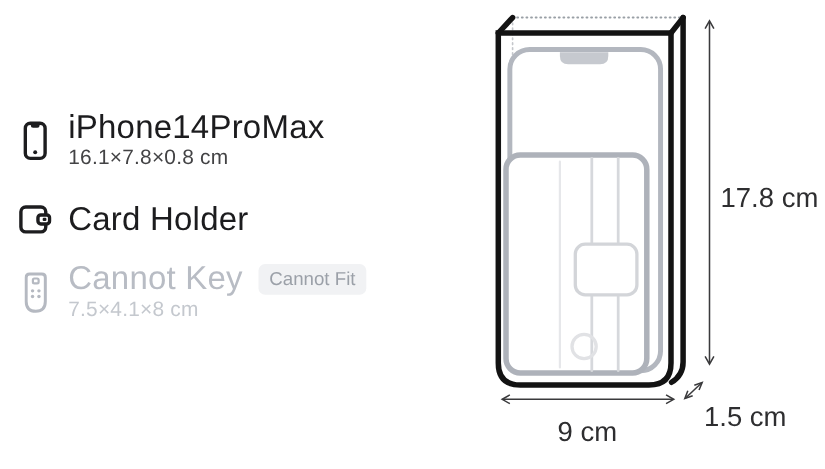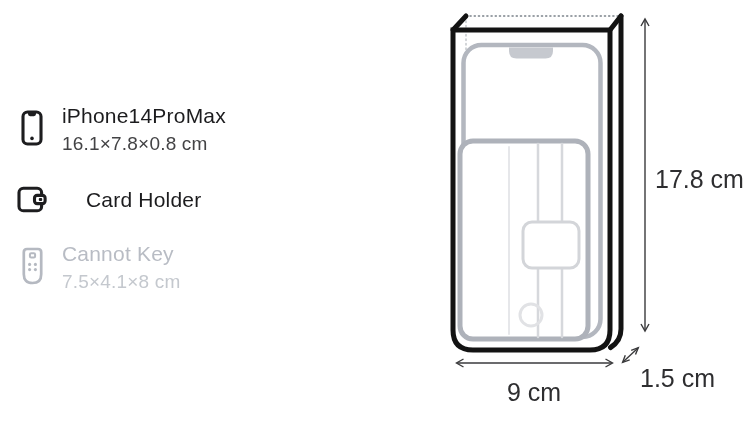--- a/index.html
+++ b/index.html
@@ -3,25 +3,25 @@
 <meta charset="utf-8">
 <style>
   html,body{margin:0;padding:0;background:#fff;}
   .stage{
     position:relative;width:750px;height:426px;background:#ffffff;overflow:hidden;
     font-family:"Liberation Sans",sans-serif;
   }
   
   .item-list{position:absolute;left:14px;top:102px;width:330px;}
   .item{display:flex;align-items:center;margin-bottom:31px;}
-  .item:nth-child(2){margin-bottom:26px;gap:24px;}
+  .item:nth-child(2){margin-bottom:26px;}
   .icon-col{width:36px;min-width:36px;display:flex;justify-content:center;align-items:center;}
   .item-text{margin-left:12px;display:flex;flex-direction:column;}
   .title-row{display:flex;align-items:center;}
-  .item-title{font-size:21px;line-height:28px;color:#1c1c1e;letter-spacing:.2px;}
+  .item-title{font-size:30px;line-height:28px;color:#1c1c1e;letter-spacing:.2px;}
   .item-dims{font-size:19px;line-height:20px;margin-top:4px;color:#434345;letter-spacing:.2px;}
   .item.disabled .item-title{color:#b8bcc4;}
   .item.disabled .item-dims{color:#c4c8ce;}
   .badge{
     margin-left:14px;background:#f1f2f4;color:#9ba0a8;font-size:17px;line-height:17px;
     padding:5px 10px 6px;border-radius:6px;white-space:nowrap;
   }
   
   .pocket-svg{position:absolute;left:0;top:0;width:750px;height:426px;}
   .pocket-svg text{font-family:"Liberation Sans",sans-serif;fill:#2e2e30;font-size:25px;}
@@ -71,20 +71,21 @@
           <rect x="7.9" y="6.2" width="5.2" height="4.4" rx="1.3" stroke="#b5b9c1" stroke-width="2"></rect>
           <circle cx="7.6" cy="17.4" r="1.55" fill="#b5b9c1"></circle>
           <circle cx="13.4" cy="17.4" r="1.55" fill="#b5b9c1"></circle>
           <circle cx="7.6" cy="22.6" r="1.55" fill="#b5b9c1"></circle>
           <circle cx="13.4" cy="22.6" r="1.55" fill="#b5b9c1"></circle>
         </svg>
       </span>
       <div class="item-text">
         <div class="title-row">
           <span class="item-title">Cannot Key</span>
+          <span class="badge">Cannot Fit</span>
         </div>
         <span class="item-dims">7.5×4.1×8 cm</span>
       </div>
     </div>
 
   </div>
 
   <svg class="pocket-svg" viewBox="0 0 750 426" fill="none">
 
     <path d="M466 16 H621" stroke="#9aa0a6" stroke-width="1.8" stroke-dasharray="0.8 3.4" stroke-linecap="round"></path>

